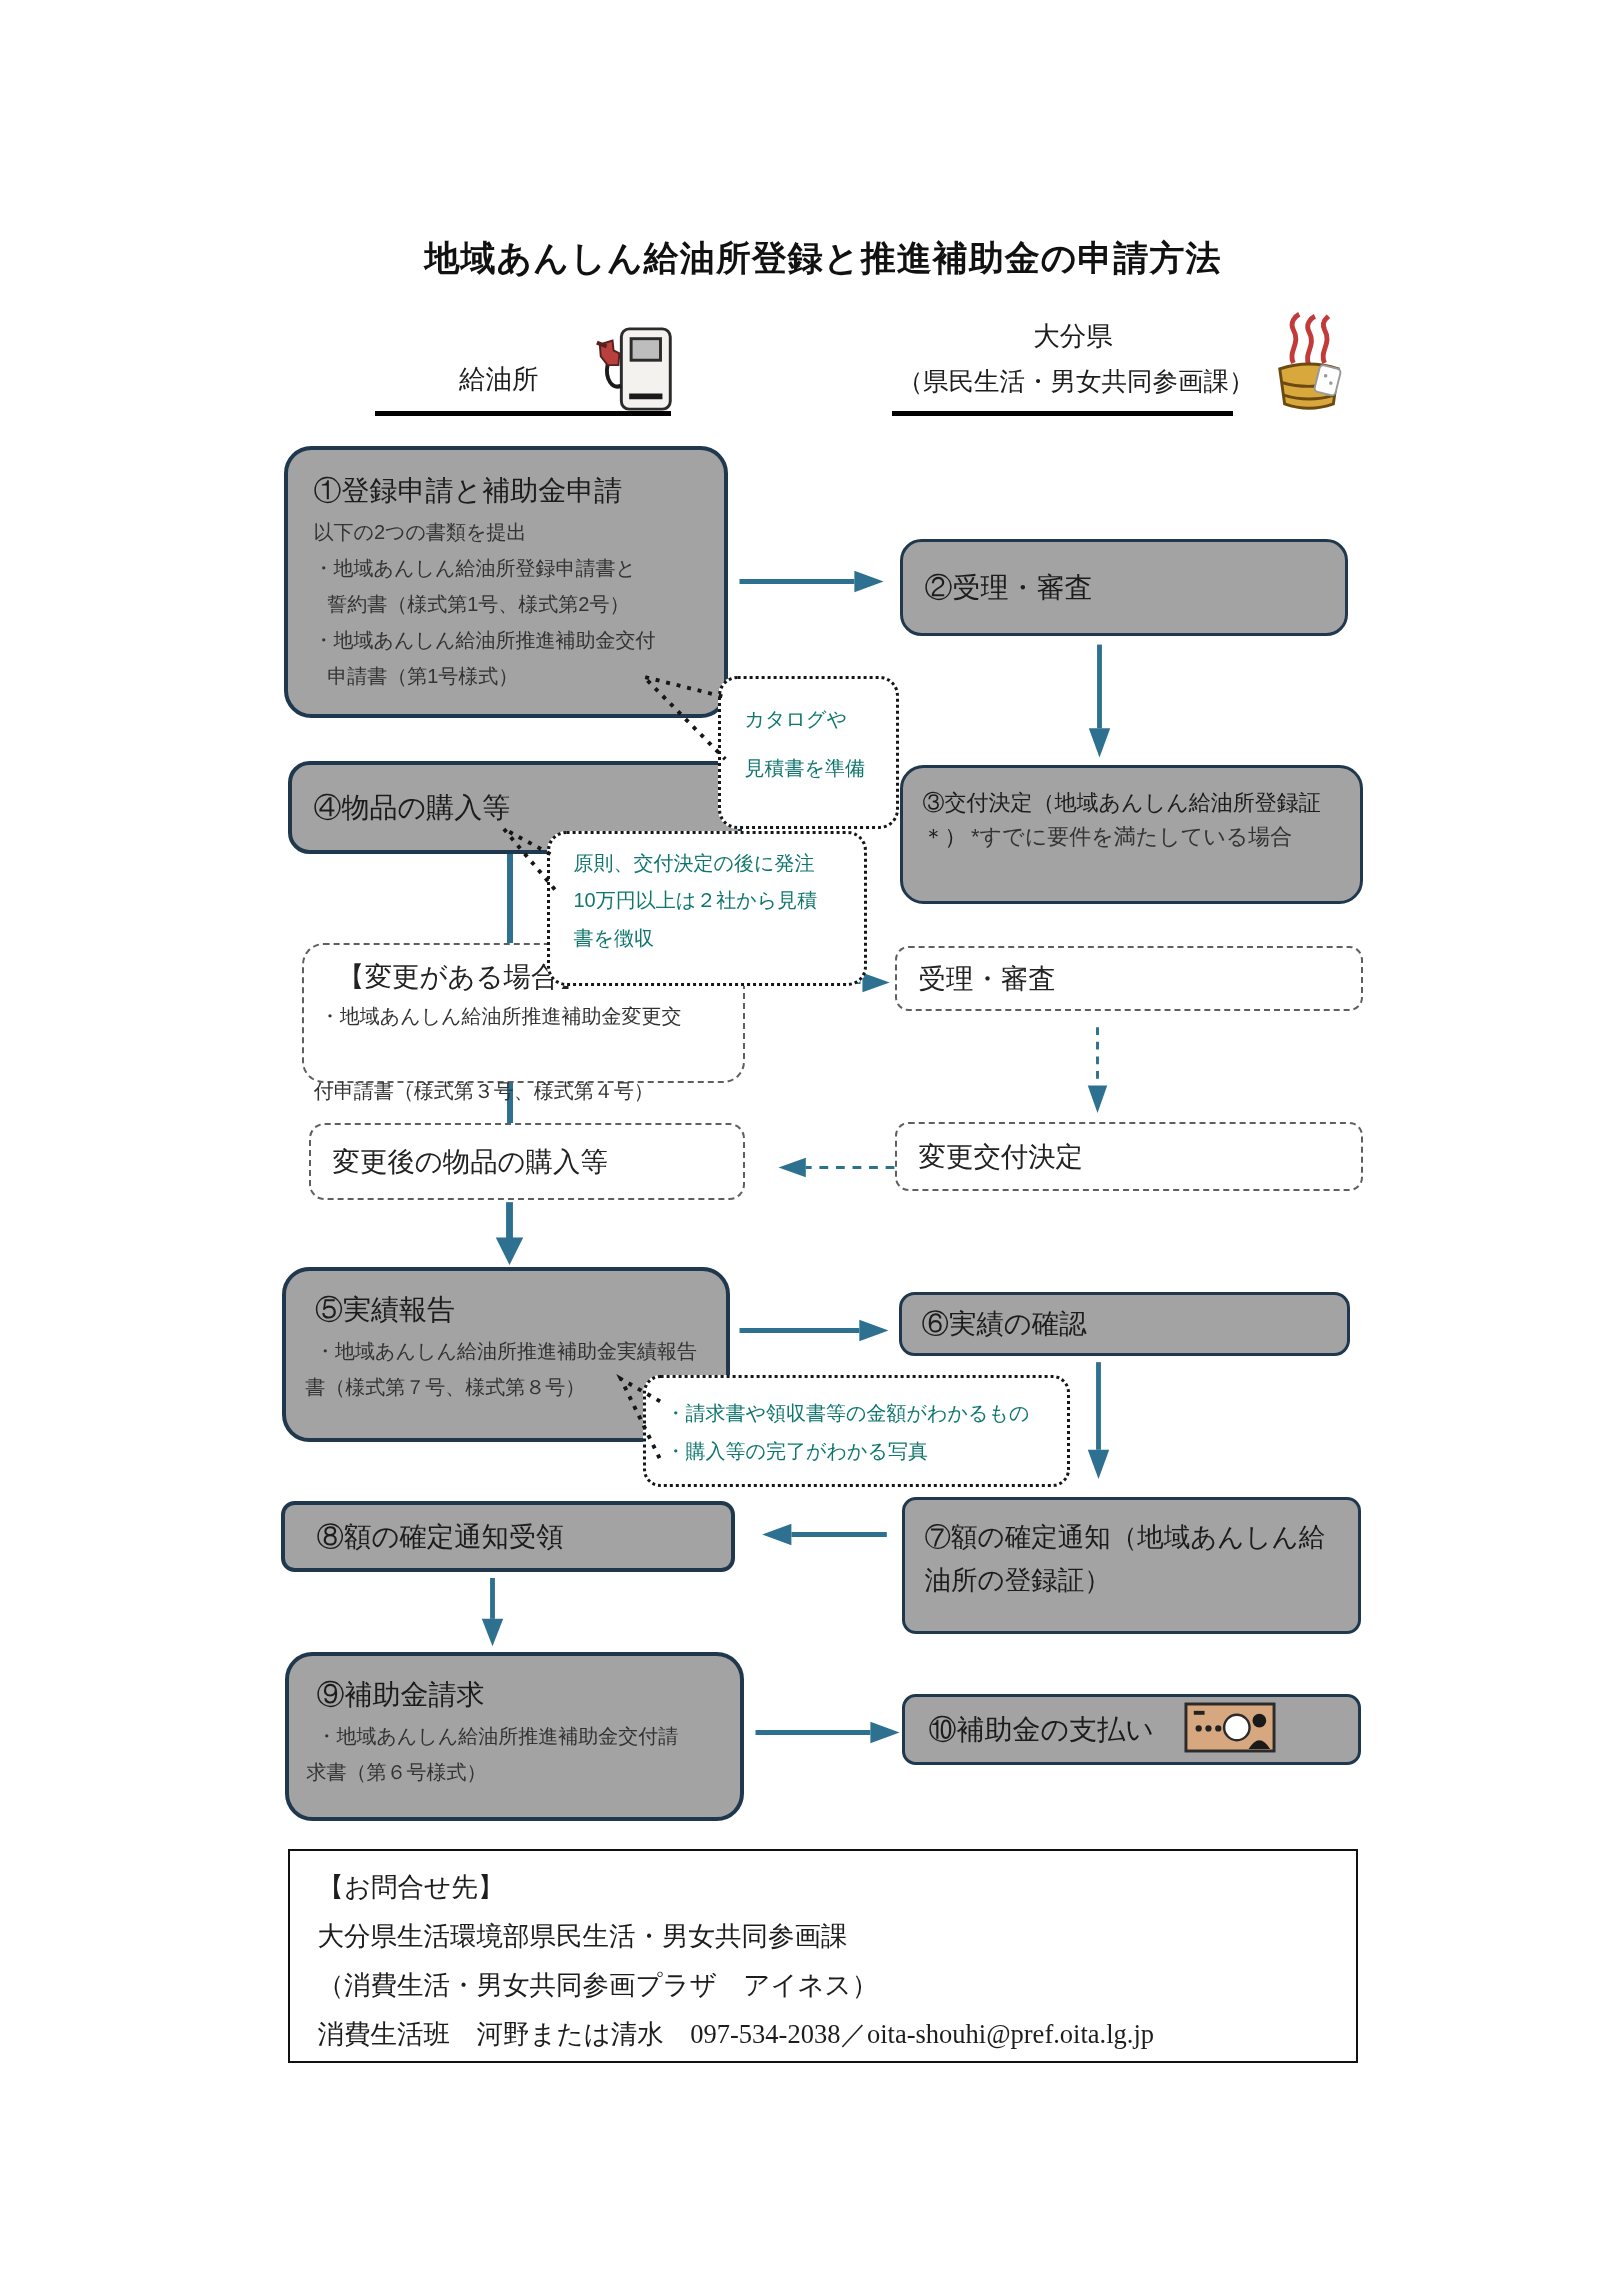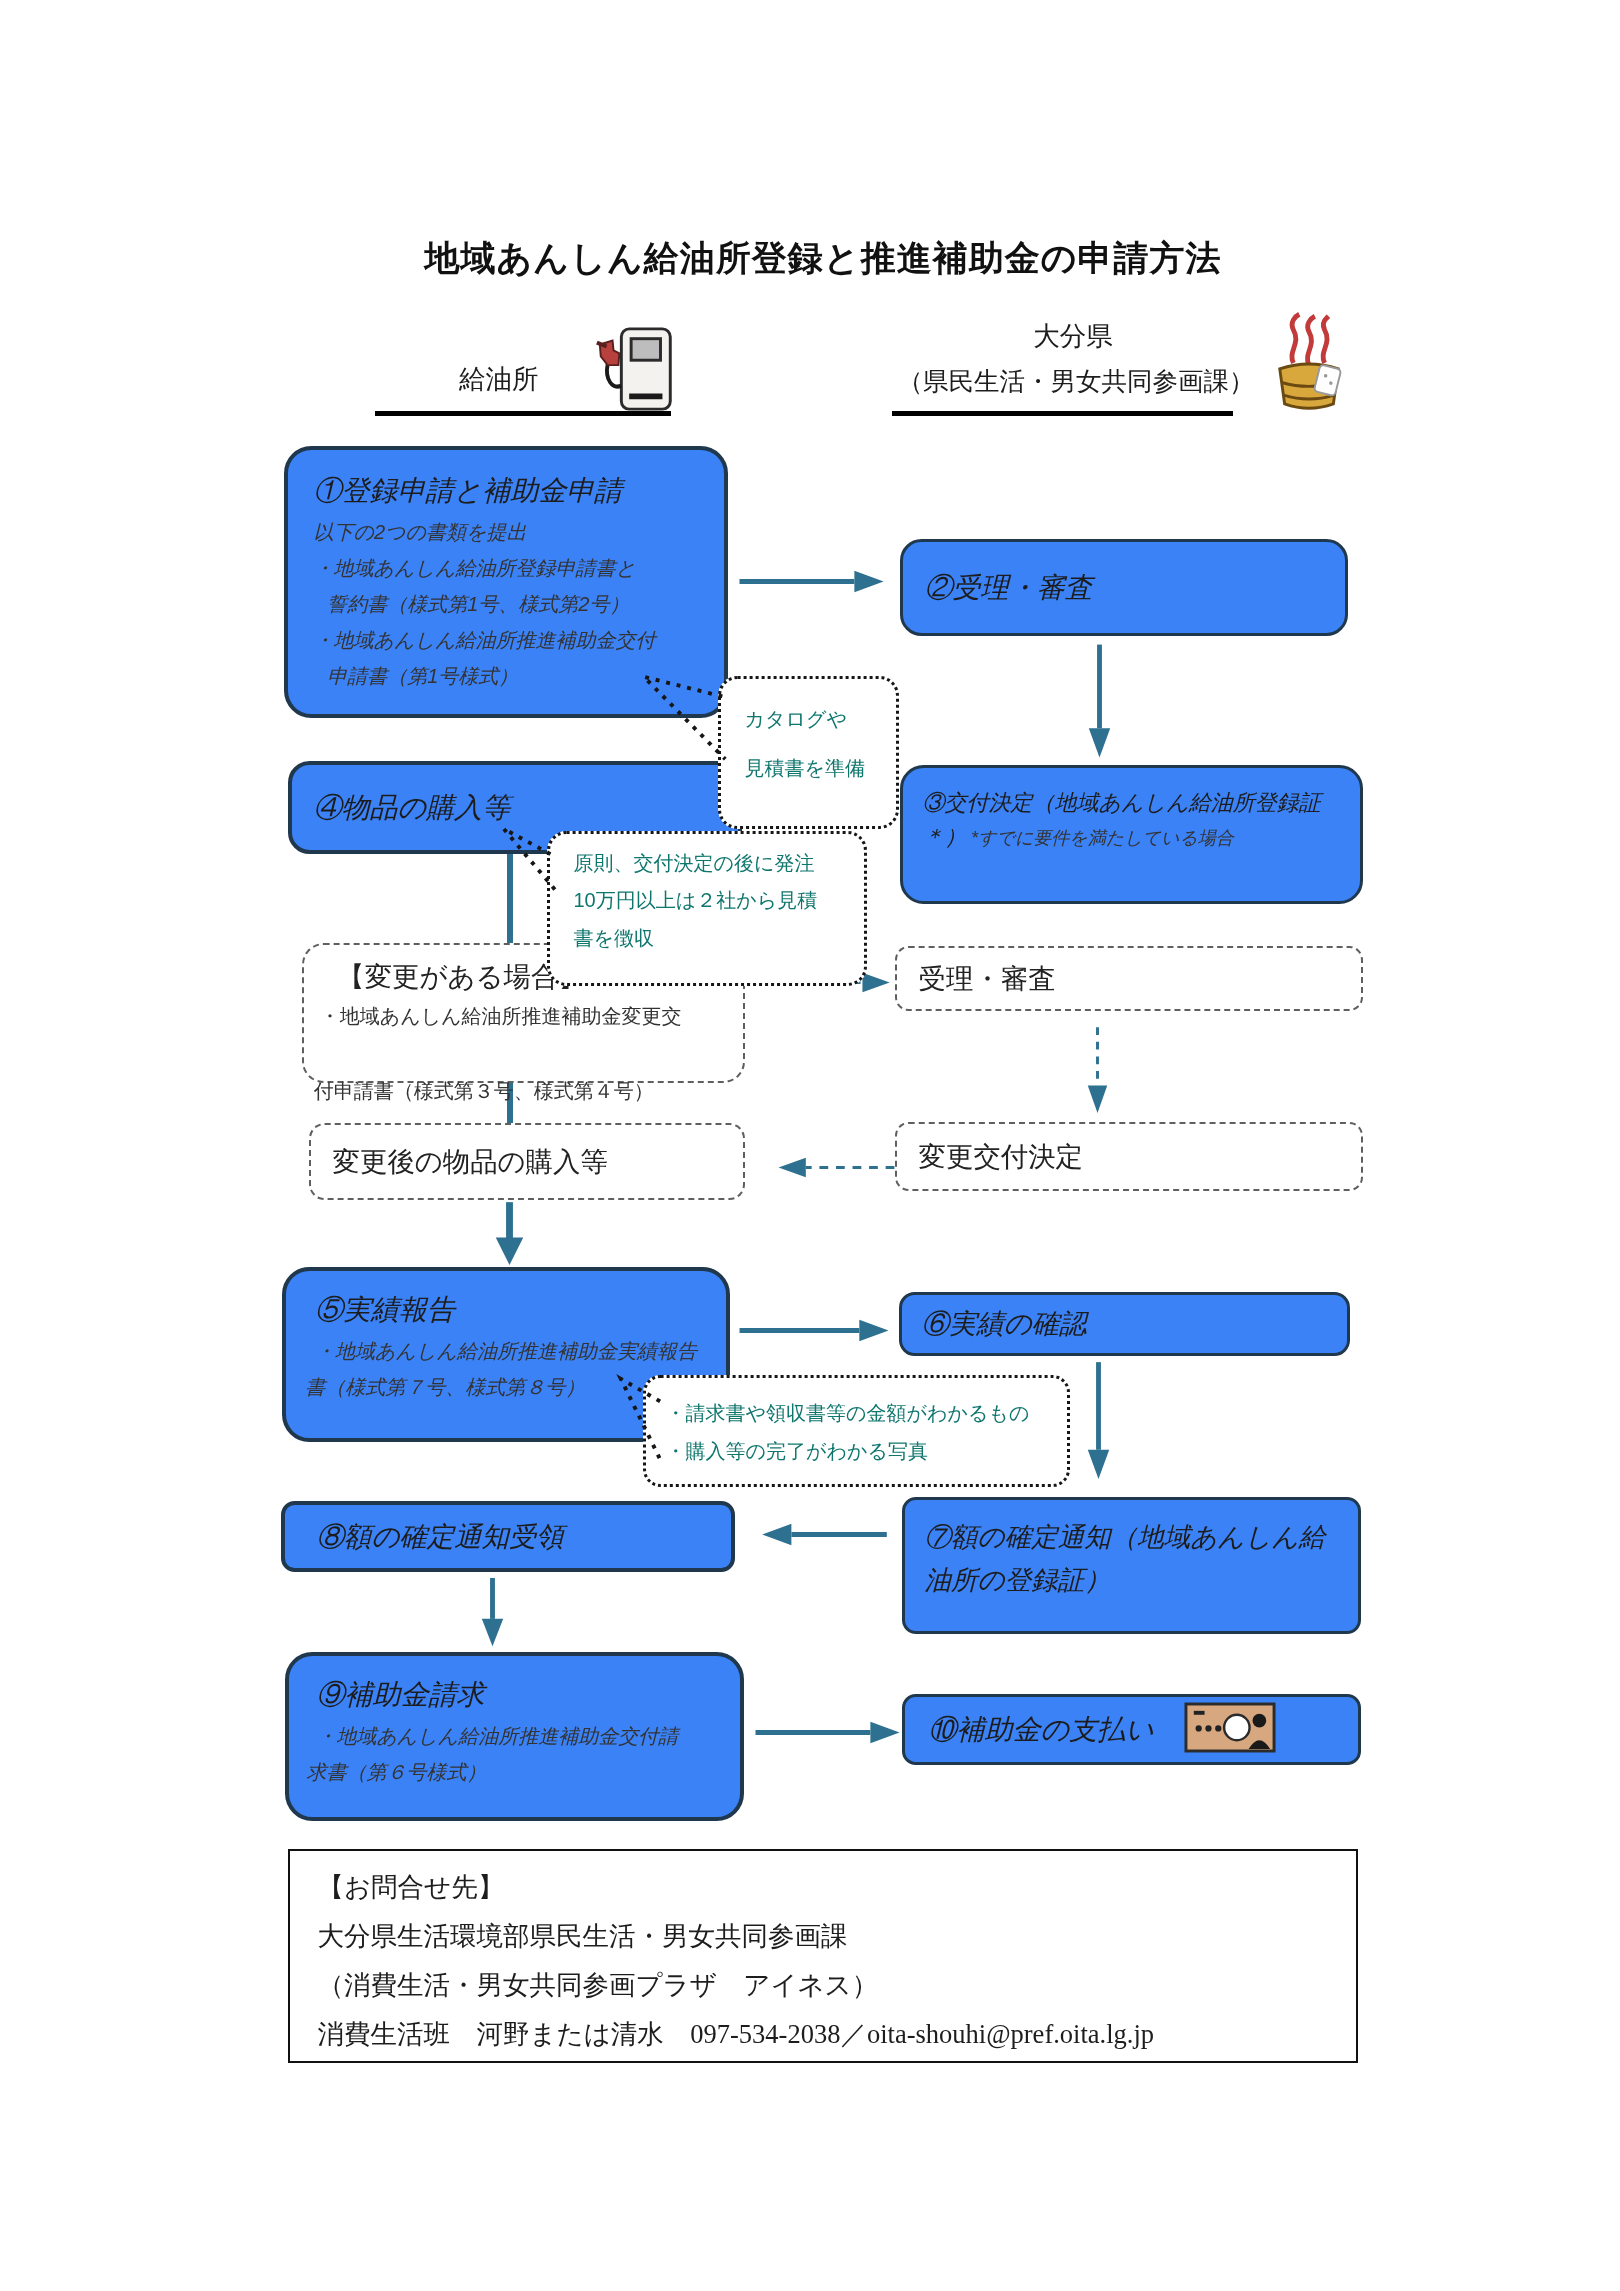--- a/index.html
+++ b/index.html
@@ -3,37 +3,37 @@
 <meta charset="utf-8">
 <style>
   html,body{margin:0;padding:0;background:#ffffff;}
   .page{position:relative;width:1620px;height:2292px;background:#ffffff;overflow:hidden;
         font-family:"Liberation Sans", sans-serif;color:#262626;}
   .abs{position:absolute;box-sizing:border-box;}
   .title{font-size:35px;font-weight:bold;color:#111;white-space:nowrap;letter-spacing:1px;}
   .colhead{font-size:26.5px;color:#1d1d1d;white-space:nowrap;}
   .uline{background:#000;height:4.9px;z-index:0;}
   
-  .box-solid{background:#3b82f6;border:4.9px solid var(--ink);border-radius:27.4px;z-index:3;font-style:italic;}
+  .box-solid{background:#a3a3a3;border:4.9px solid var(--ink);border-radius:27.4px;z-index:3;}
   .box-solid.thin{border-width:3.9px;}
   .bx-h{font-size:28px;color:#1c1c1c;margin:0 0 9.8px 0;}
   .bx-l{font-size:20px;color:#333;margin-top:8.8px;white-space:nowrap;}
   .ind{padding-left:13.7px;}
   .ind-neg{margin-left:-9.8px;}
   .vcenter{display:flex;align-items:center;}
   
   .box-dashed{background:#fff;border:2px dashed var(--dash);border-radius:15.7px;z-index:2;}
   .dash-h{font-size:27.4px;color:#222;white-space:nowrap;}
   
   .bubble{background:#fff;border:3.9px dotted var(--bub);border-radius:19.6px;z-index:6;}
   .bub-l{font-size:20px;color:#0f766e;white-space:nowrap;}
   .arrow{position:absolute;z-index:1;overflow:visible;}
   .tail{position:absolute;z-index:6;overflow:visible;}
   .seg{position:absolute;background:var(--arrow);z-index:1;}
-  .note{font-size:18px;color:#333;}
+  .note{font-size:22px;color:#333;}
   .b3main{font-size:22px;color:#1c1c1c;line-height:1.55;}
   .b7main{font-size:26.5px;color:#1c1c1c;line-height:1.65;}
   .contact{background:#fff;border:2.9px solid #111;z-index:3;font-family:Liberation Serif, serif;}
   .ct-l{font-size:26.5px;color:#1d1d1d;line-height:1.85;white-space:nowrap;}
   .icon{position:absolute;z-index:4;}
 </style>
 </head>
 <body>
 
 <div class="page">

